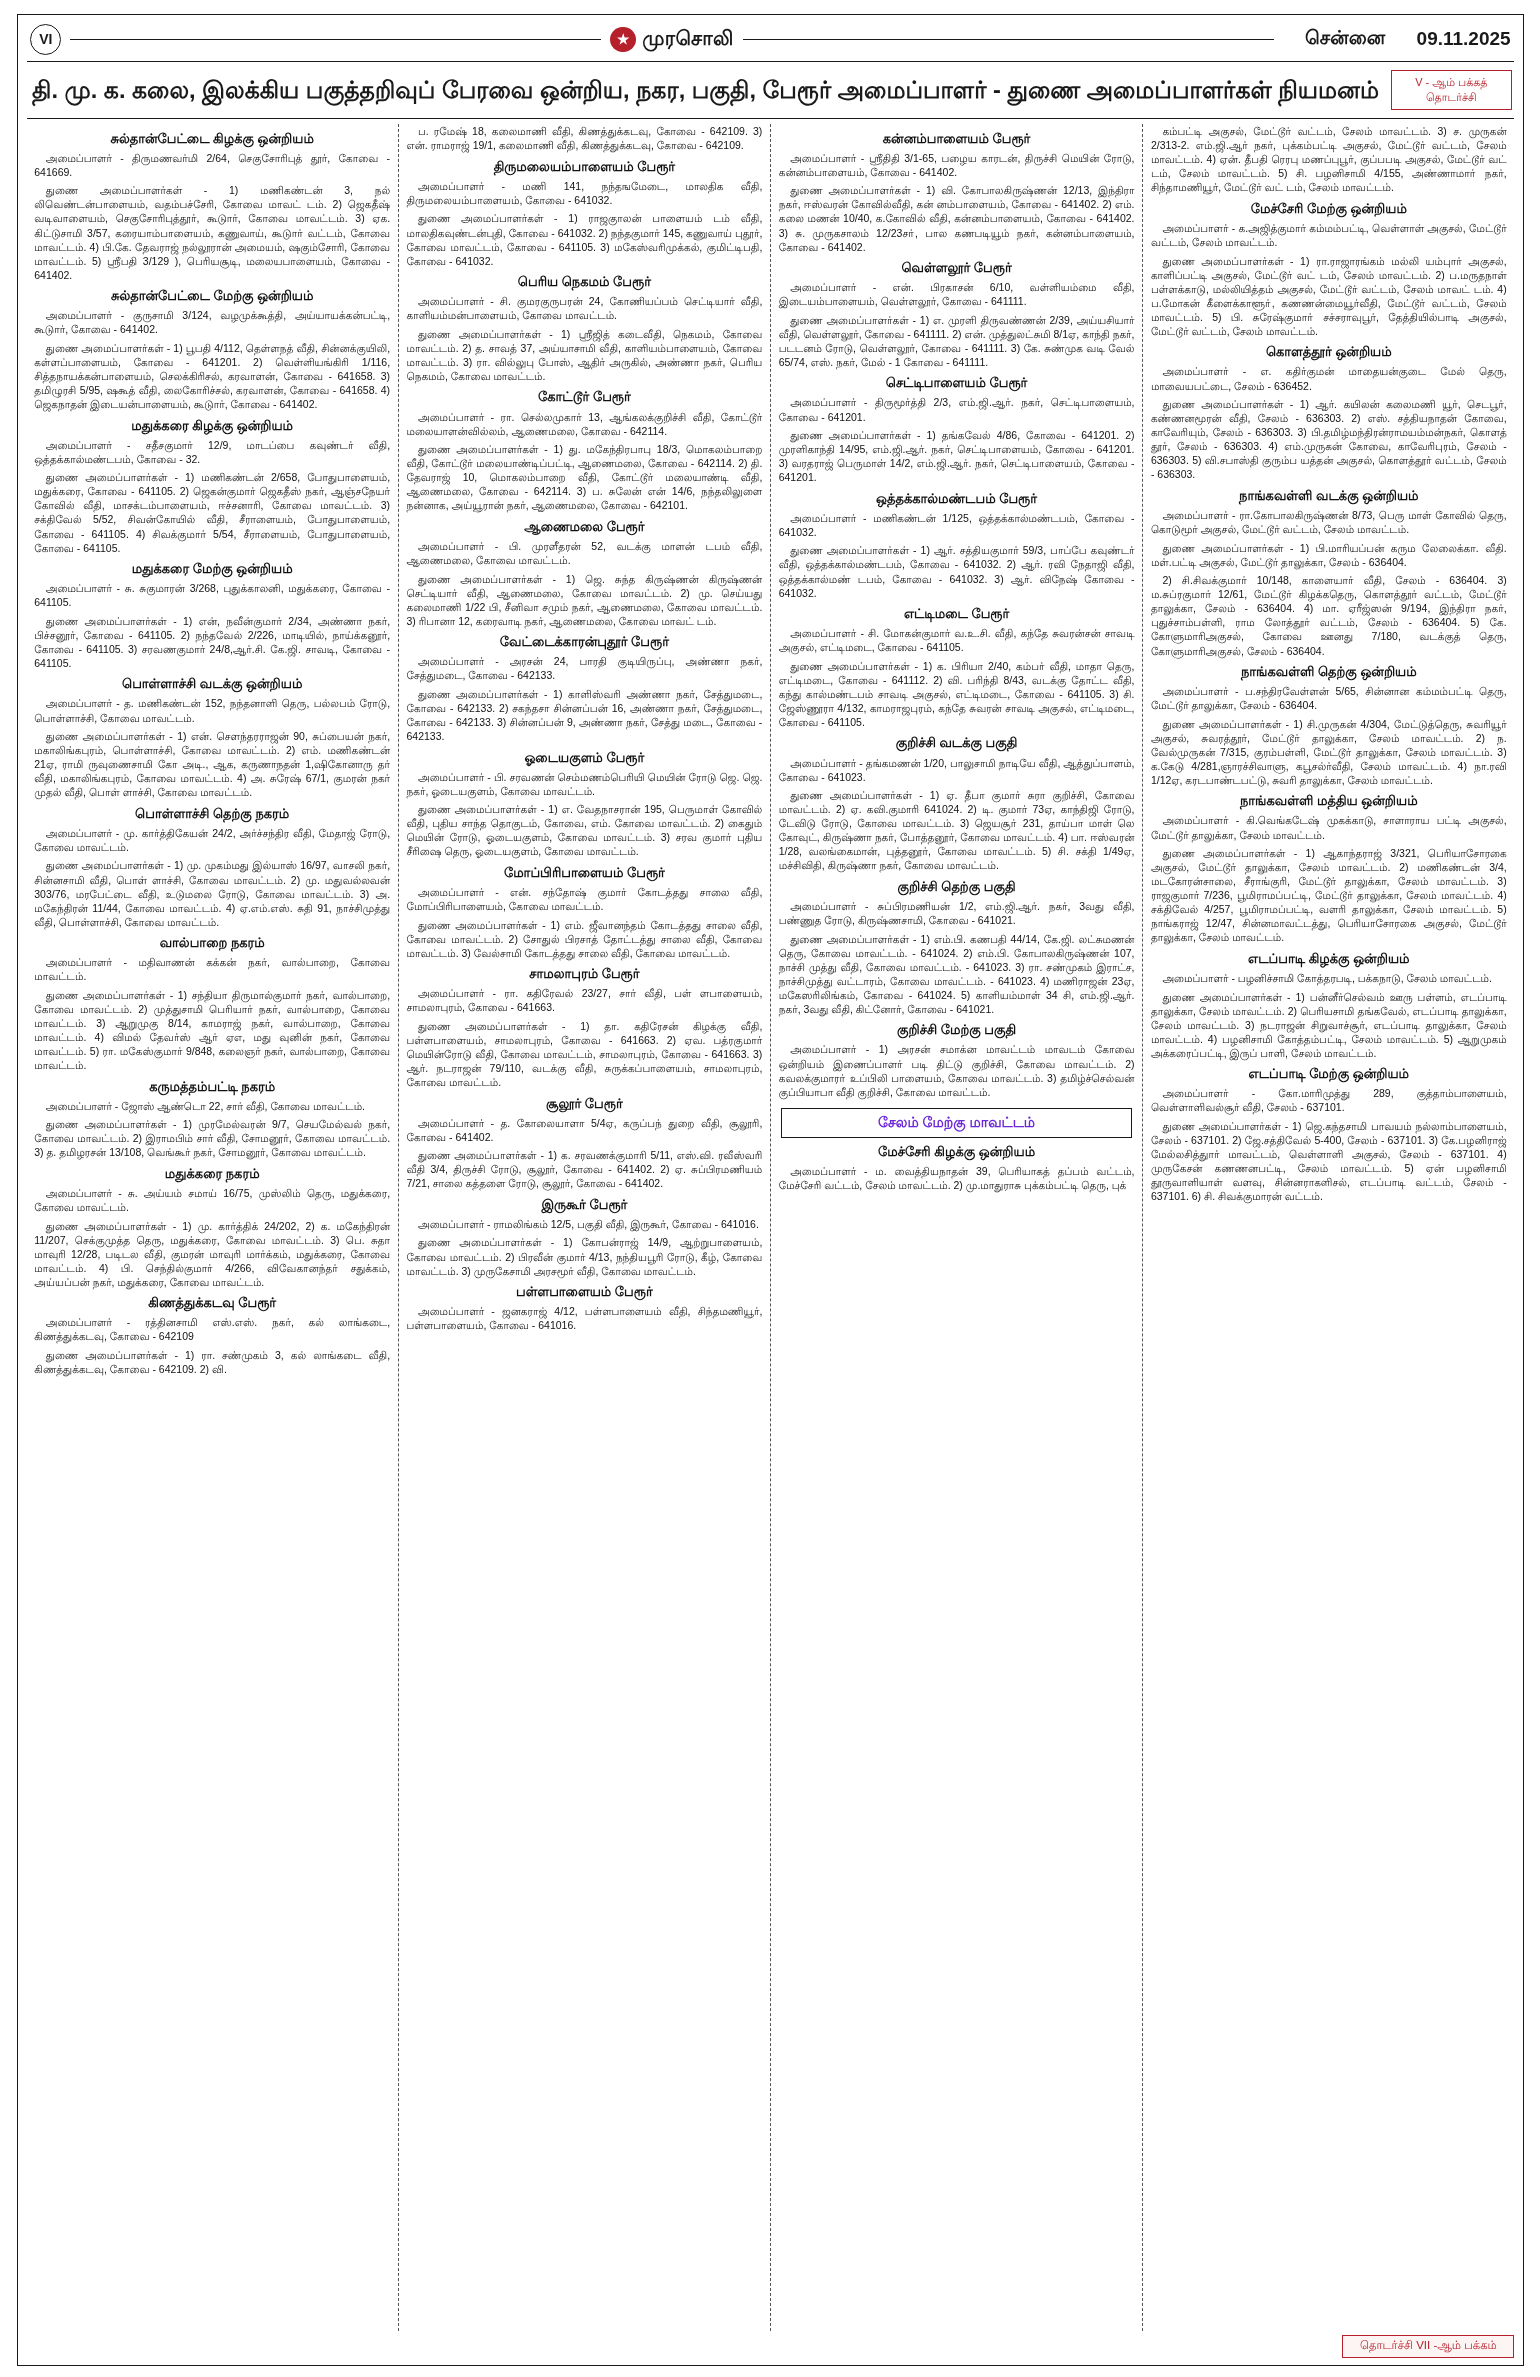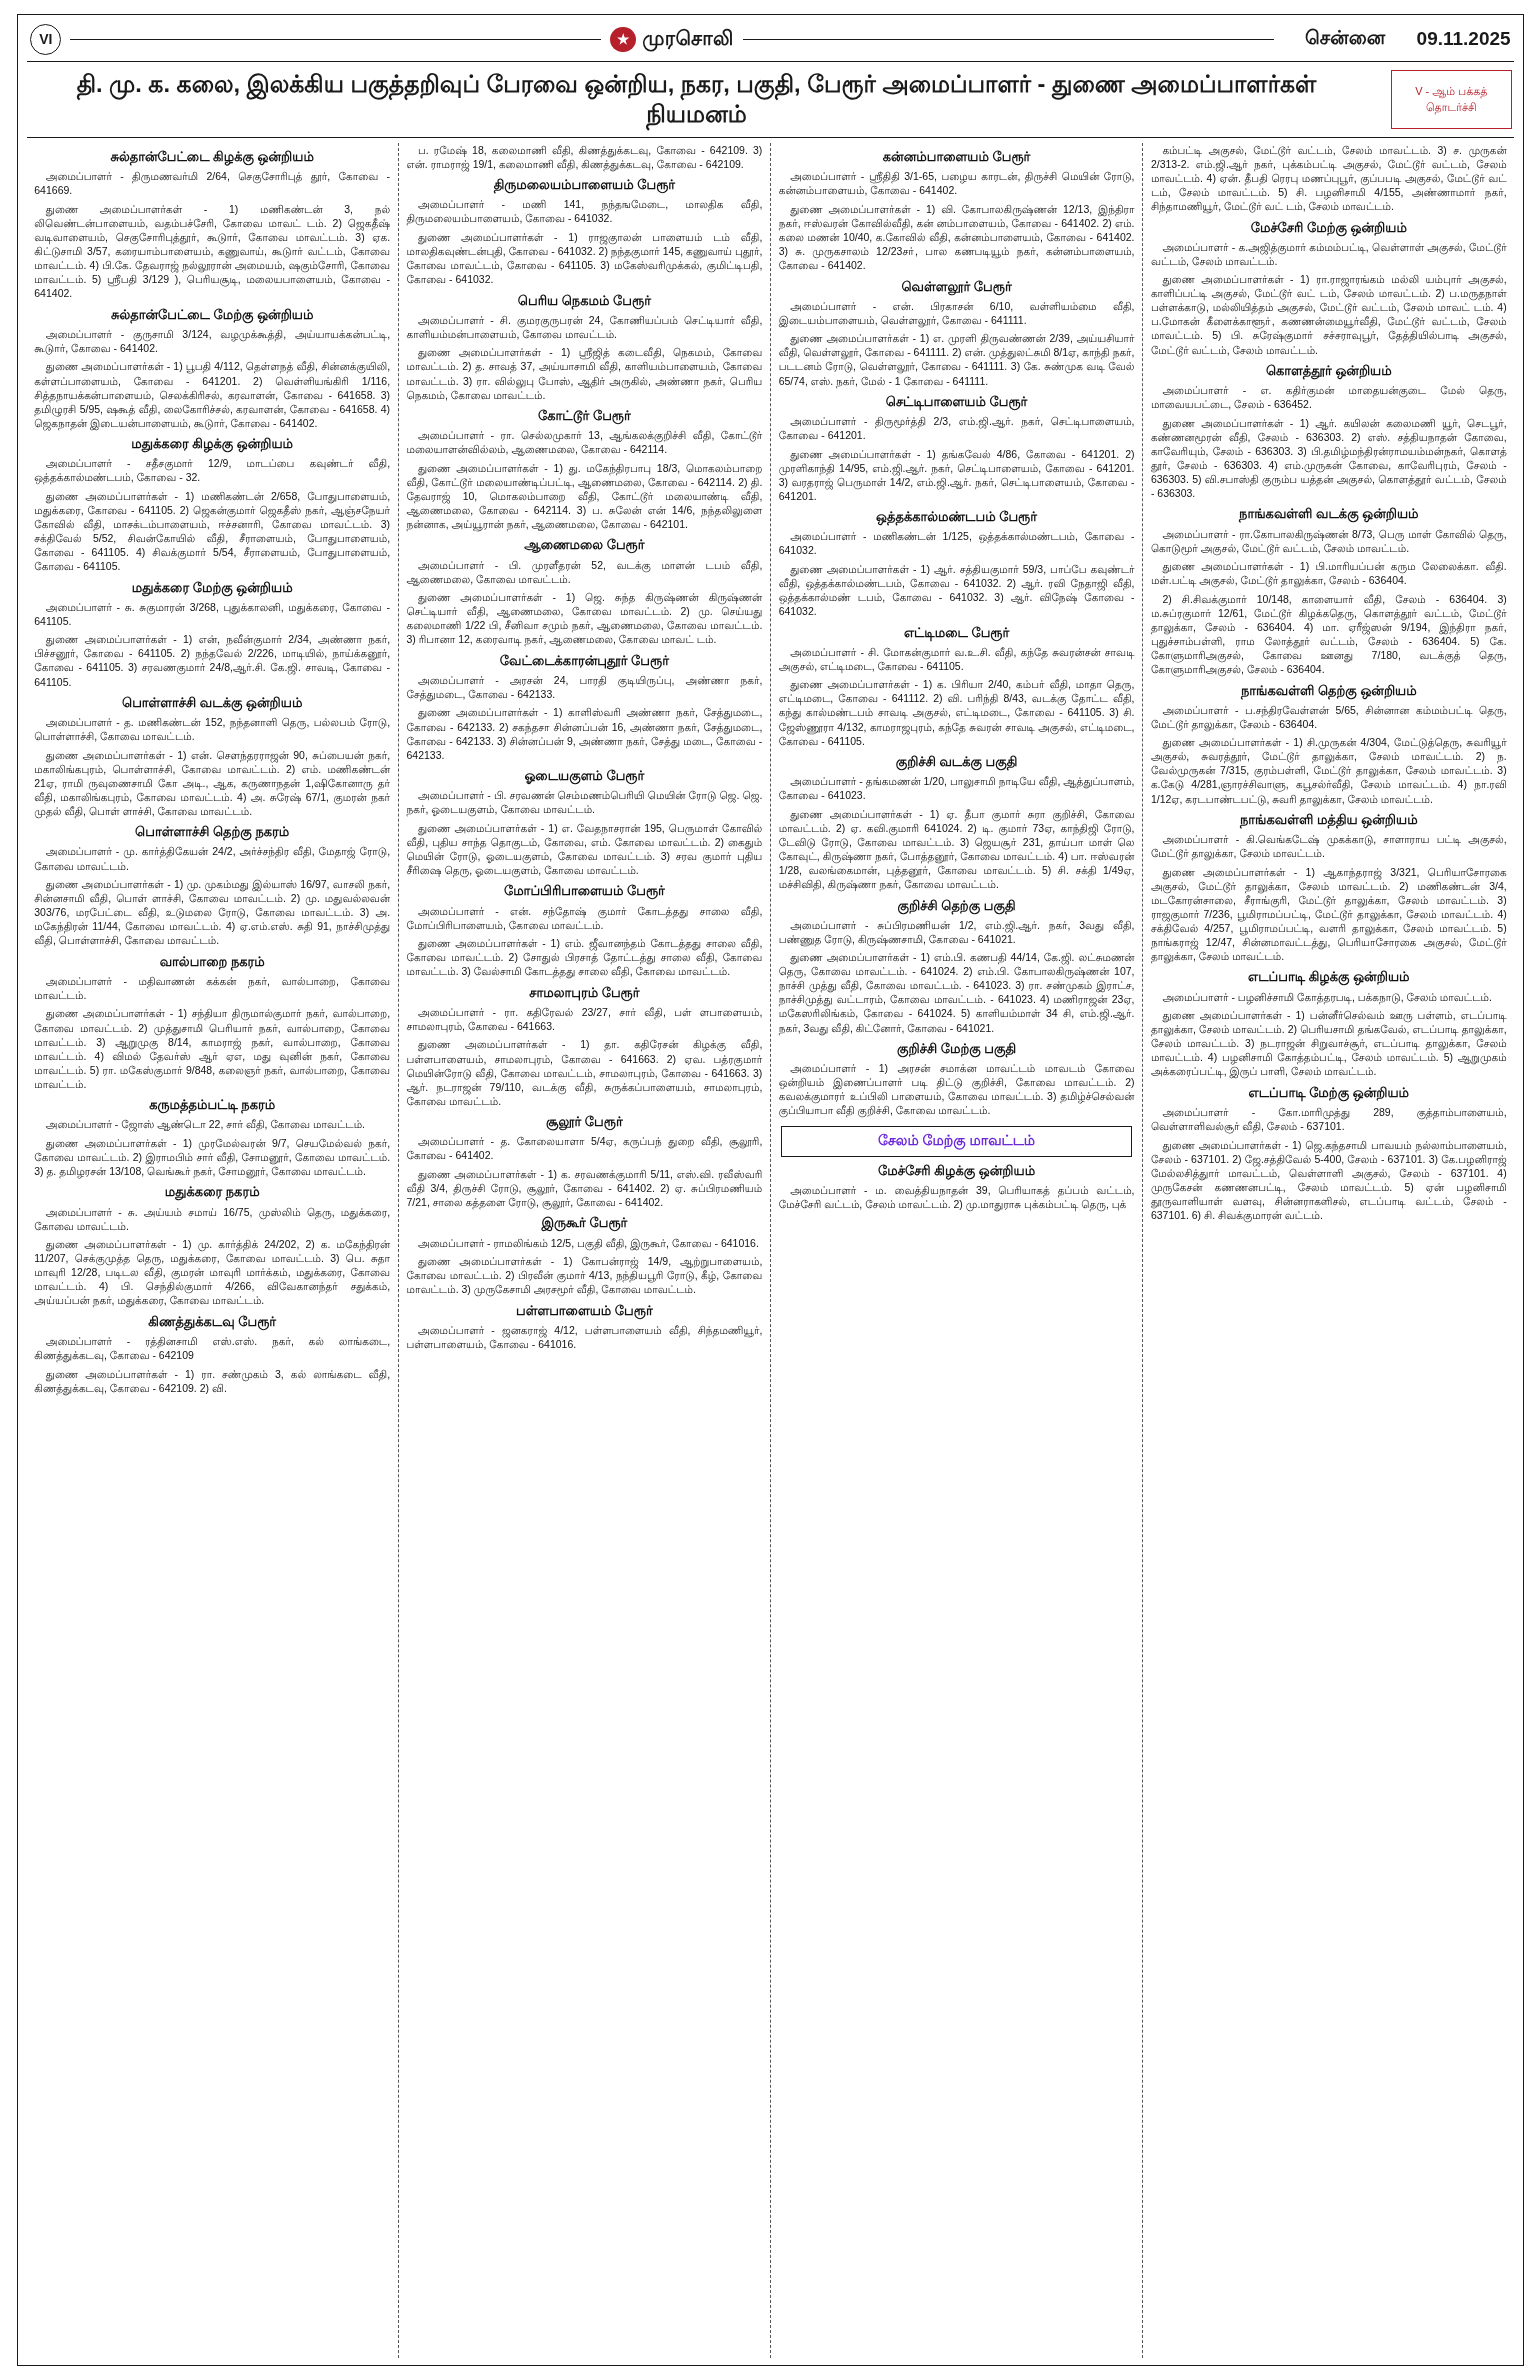--- a/index.html
+++ b/index.html
@@ -82,21 +82,21 @@
     padding-left: 6.4px;
     margin-left: 16px;
   }
 
   
   .headline-band {
     display: flex;
     align-items: stretch;
     border-bottom: 1.3px solid #1a1a1a;
     padding: 7.7px 2.6px 7.7px 2.6px;
-    gap: 27px;
+    gap: 9px;
   }
   .headline {
     flex: 1 1 auto;
     font-size: 23.6px;
     font-weight: bold;
     color: #1a1a1a;
     line-height: 1.25;
     text-align: center;
     align-self: center;
   }
@@ -321,16 +321,19 @@
             <h3 class="sec">எடப்பாடி கிழக்கு ஒன்றியம்</h3>
             <p class="para">அமைப்பாளர் - பழனிச்சாமி கோத்தரபடி, பக்கநாடு, சேலம் மாவட்டம்.</p>
             <p class="para">துணை அமைப்பாளர்கள் - 1) பன்னீர்செல்வம் ஊரு பள்ளம், எடப்பாடி தாலுக்கா, சேலம் மாவட்டம். 2) பெரியசாமி தங்கவேல், எடப்பாடி தாலுக்கா, சேலம் மாவட்டம். 3) நடராஜன் சிறுவாச்சூர், எடப்பாடி தாலுக்கா, சேலம் மாவட்டம். 4) பழனிசாமி கோத்தம்பட்டி, சேலம் மாவட்டம். 5) ஆறுமுகம் அக்கரைப்பட்டி, இருப் பாளி, சேலம் மாவட்டம்.</p>
             <h3 class="sec">எடப்பாடி மேற்கு ஒன்றியம்</h3>
             <p class="para">அமைப்பாளர் - கோ.மாரிமுத்து 289, குத்தாம்பாளையம், வெள்ளாளிவல்சூர் வீதி, சேலம் - 637101.</p>
             <p class="para">துணை அமைப்பாளர்கள் - 1) ஜெ.கந்தசாமி பாவயம் நல்லாம்பாளையம், சேலம் - 637101. 2) ஜே.சத்திவேல் 5-400, சேலம் - 637101. 3) கே.பழனிராஜ் மேல்லசித்துார் மாவட்டம், வெள்ளாளி அகுசல், சேலம் - 637101. 4) முருகேசன் கணணனபட்டி, சேலம் மாவட்டம். 5) ஏன் பழனிசாமி தூருவாளியாள் வளவு, சின்னராகளிசல், எடப்பாடி வட்டம், சேலம் - 637101. 6) சி. சிவக்குமாரன் வட்டம்.</p>
           </div>
         </div>
     </div>
 
+    <div class="footer">
+      <div class="footer-box">தொடர்ச்சி VII -ஆம் பக்கம்</div>
+    </div>
 
   </div>
 </div>
 
 
 </body></html>

